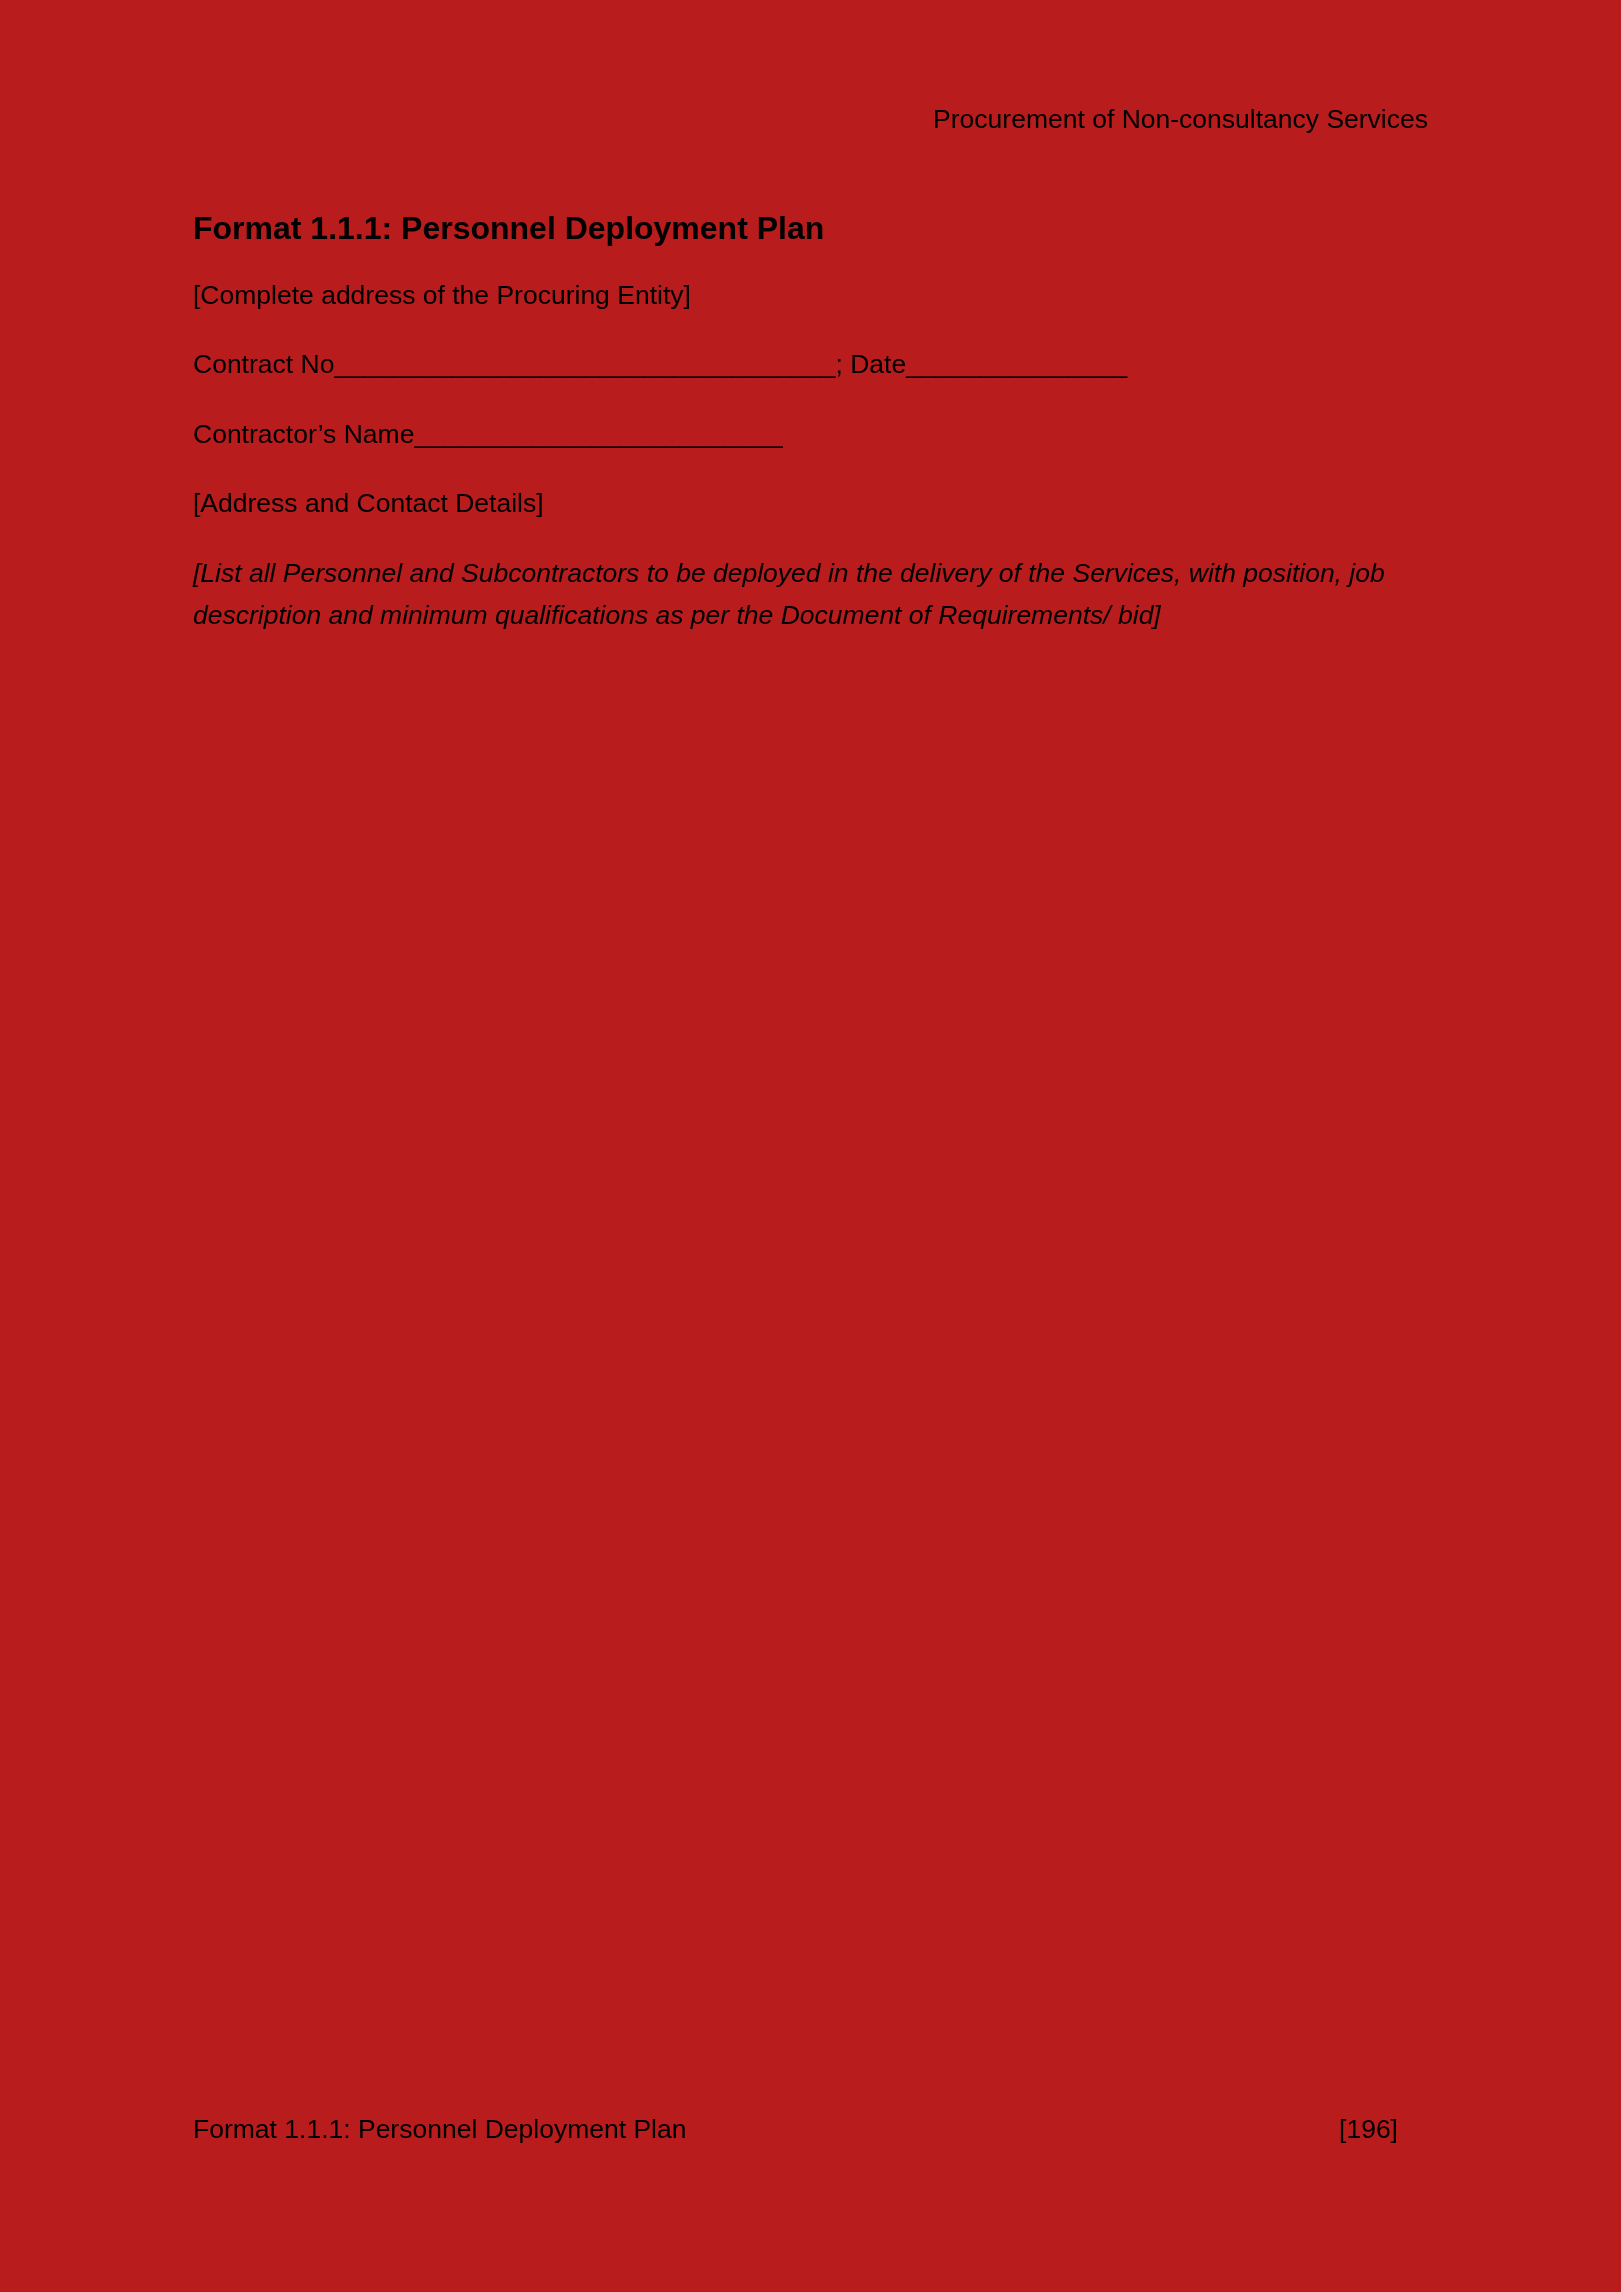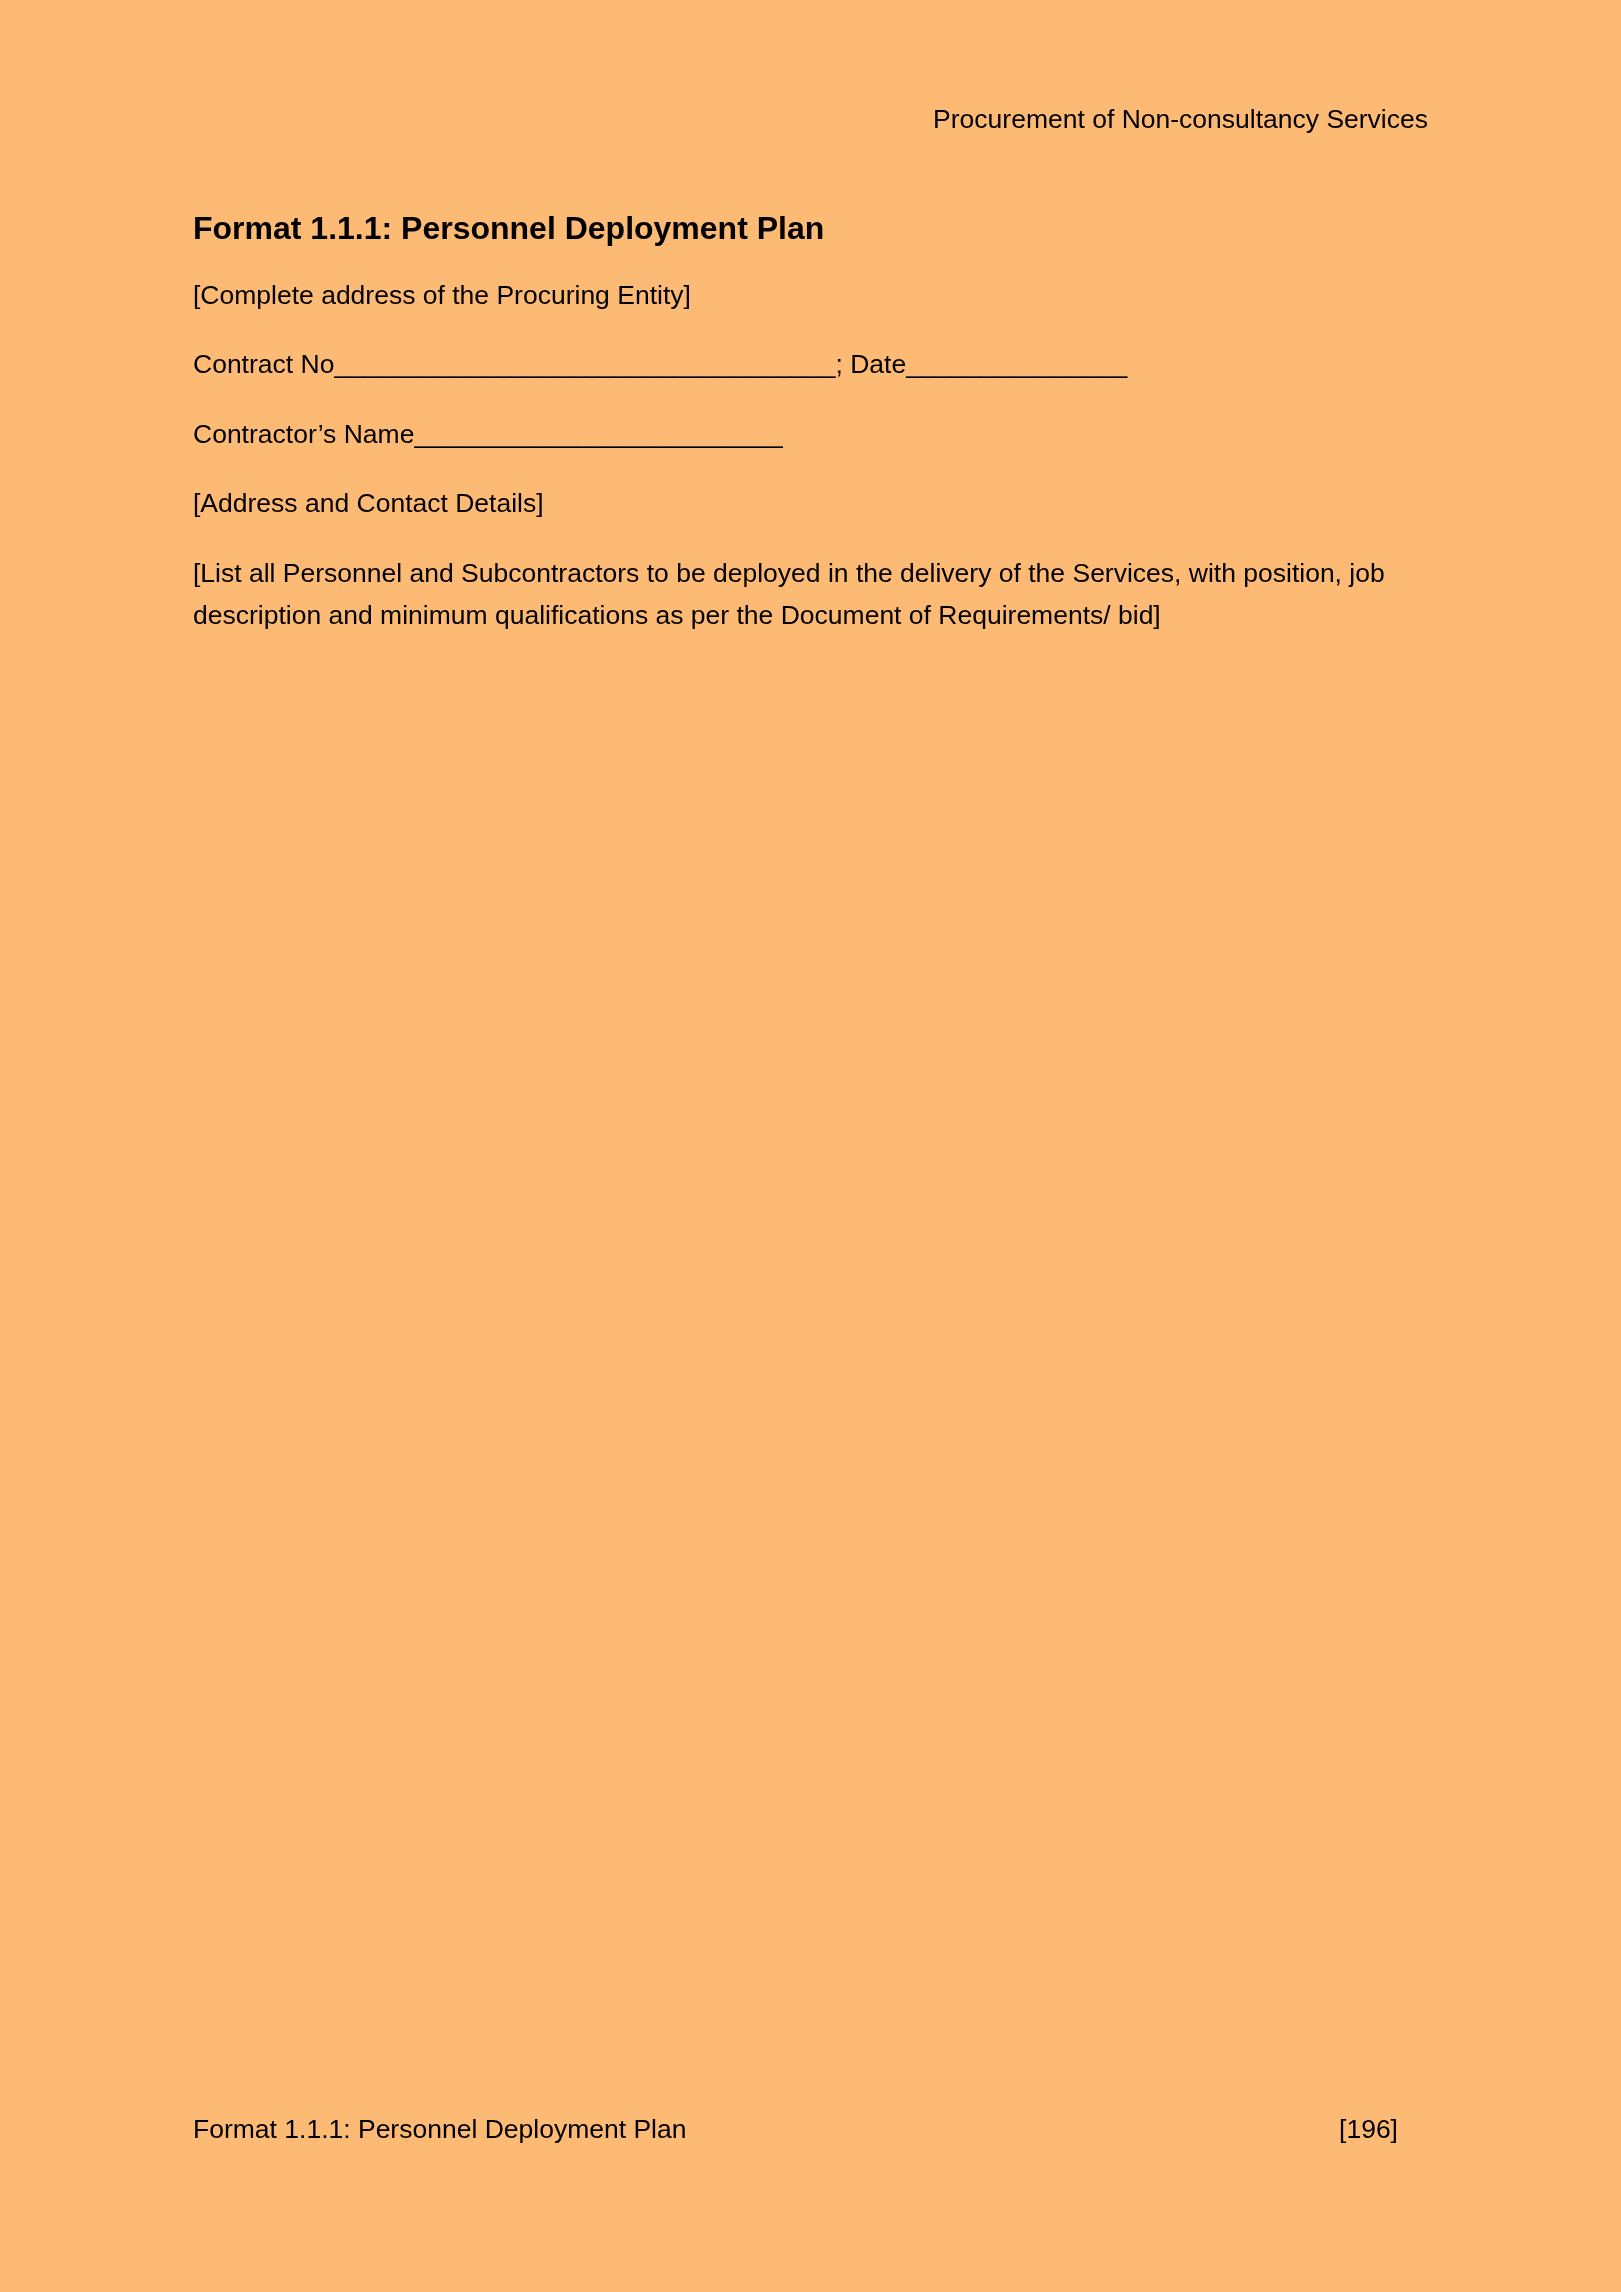--- a/index.html
+++ b/index.html
@@ -4,21 +4,21 @@
 <style>
   html, body {
     margin: 0;
     padding: 0;
     background: #ffffff;
   }
   .page {
     position: relative;
     width: 1621px;
     height: 2293px;
-    background: #fdba74;
+    background: #b91c1c;
     color: #000000;
     font-family: "Liberation Sans", sans-serif;
     overflow: hidden;
   }
   .header {
     position: absolute;
     top: 103px;
     left: 193px;
     right: 193px;
     text-align: right;
@@ -39,20 +39,21 @@
     top: 274px;
     left: 193px;
     right: 193px;
     font-size: 26.5px;
     line-height: 42px;
   }
   .content p {
     margin: 0 0 27.4px 0;
   }
   .note {
+    font-style: italic;
   }
   .note .line {
     display: block;
   }
   .footer {
     position: absolute;
     top: 2113px;
     left: 193px;
     right: 193px;
     display: flex;

